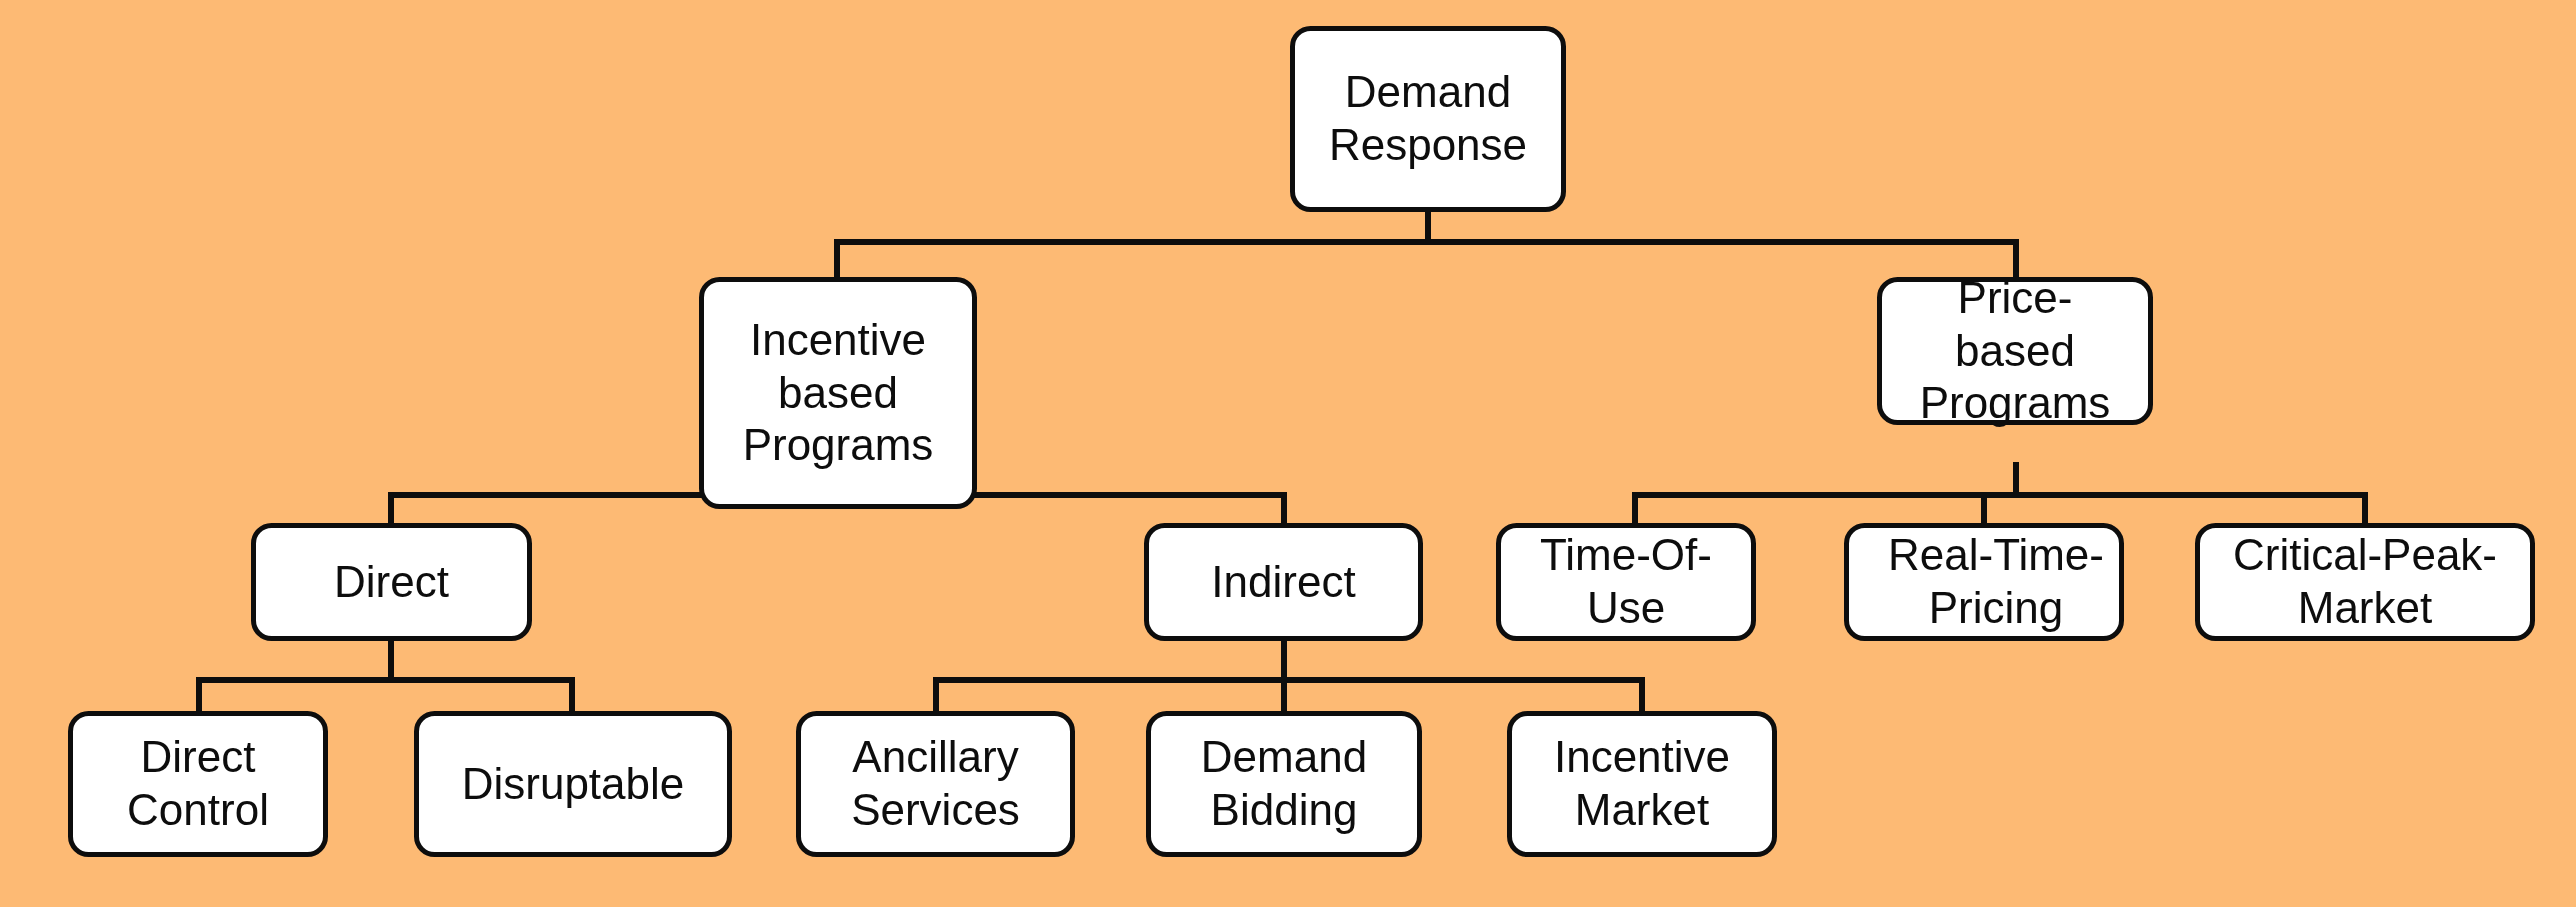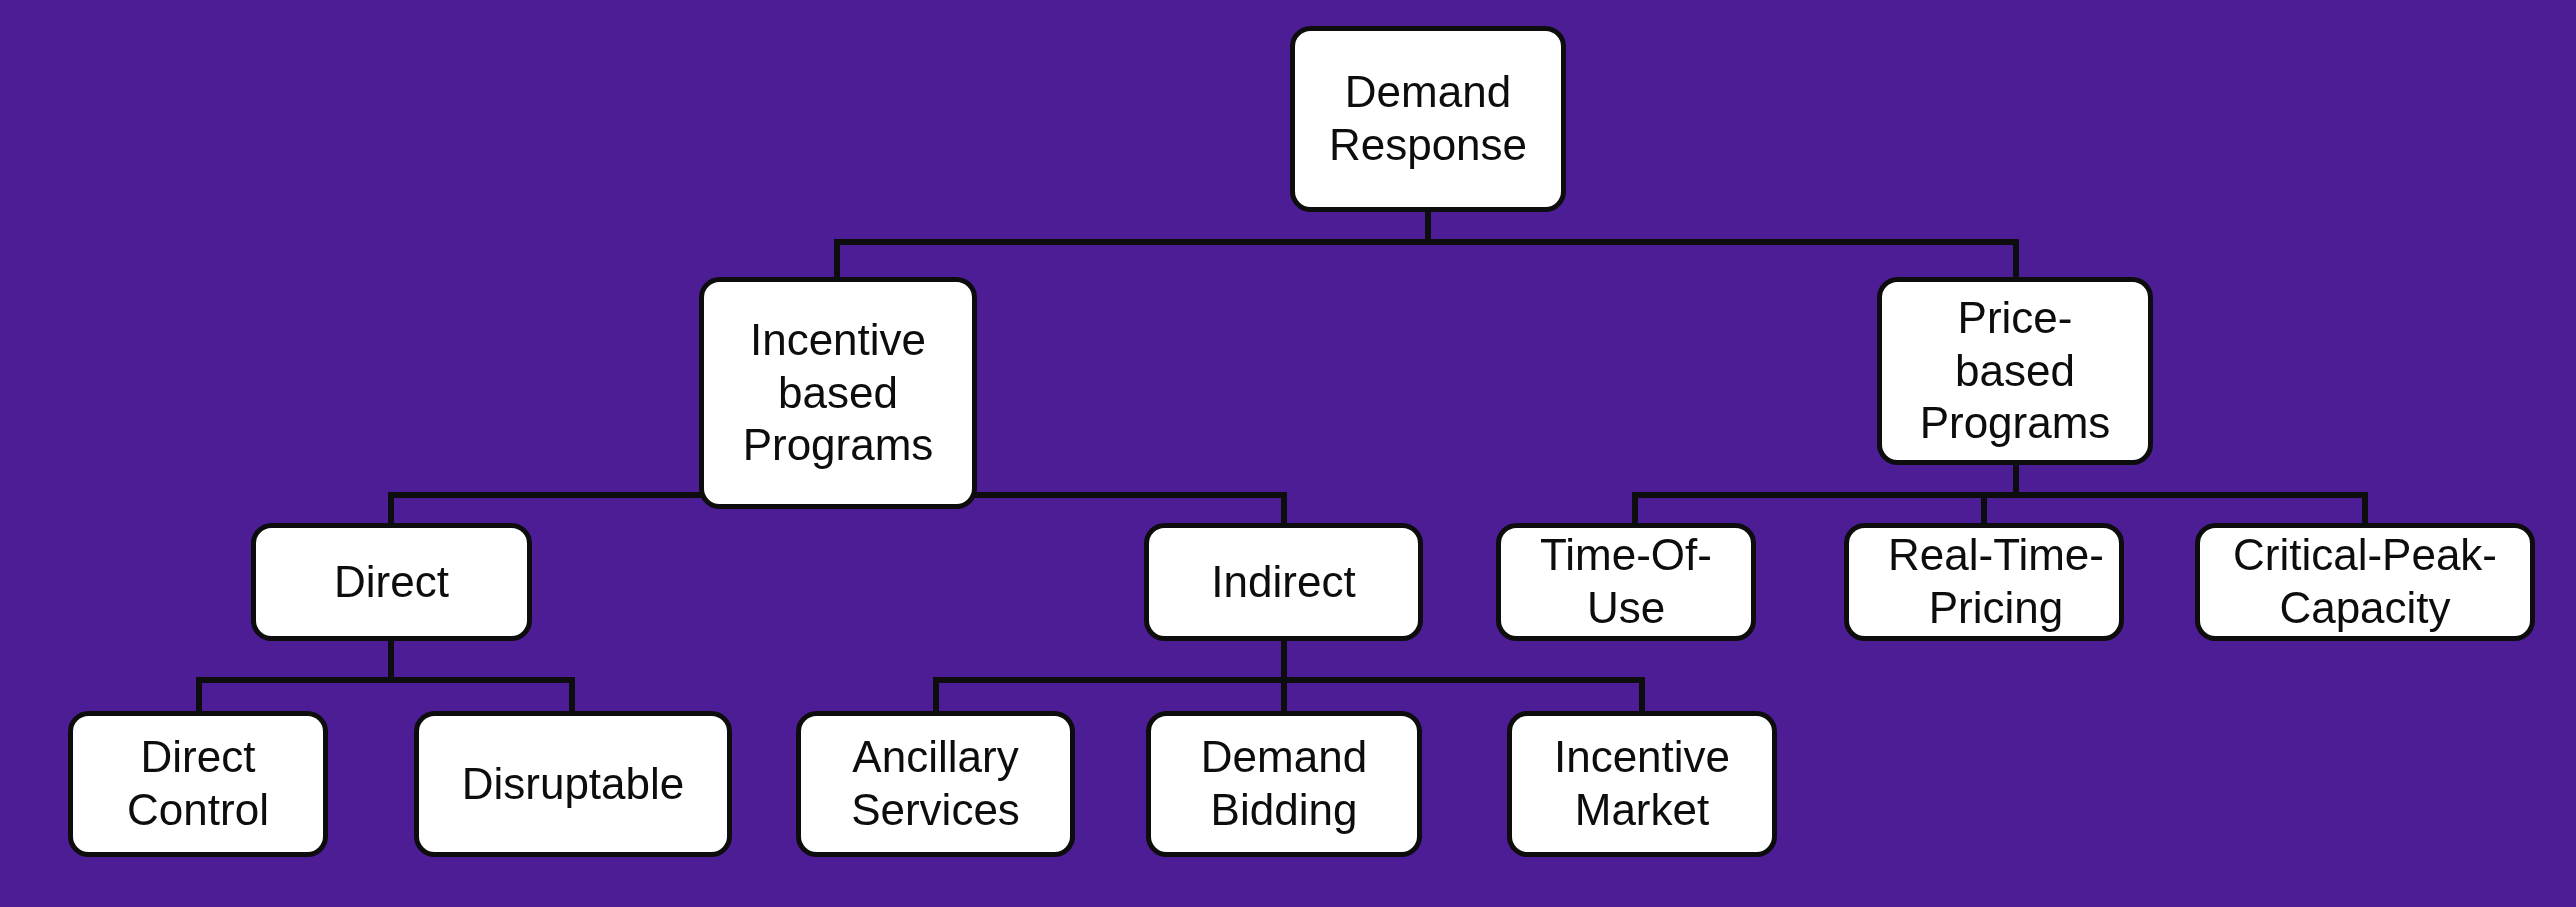--- a/index.html
+++ b/index.html
@@ -4,21 +4,21 @@
 <style>
   html, body {
     margin: 0;
     padding: 0;
     background: #ffffff;
   }
   #canvas {
     position: relative;
     width: 2576px;
     height: 908px;
-    background: #4c1d95;
+    background: #fdba74;
     font-family: "Liberation Sans", sans-serif;
     color: #000000;
     overflow: hidden;
   }
   .box {
     position: absolute;
     box-sizing: border-box;
     border: 5.5px solid #0d0d0d;
     border-radius: 20.5px;
     background: #ffffff;
@@ -51,21 +51,21 @@
   <div class="box" style="left:1290px; top:26px; width:276px; height:186px;">
     <span class="lbl">Demand
 Response</span>
   </div>
 
   <div class="box" style="left:699px; top:277px; width:278px; height:232px;">
     <span class="lbl">Incentive
 based
 Programs</span>
   </div>
-  <div class="box" style="left:1877px; top:277px; width:276px; height:188px;">
+  <div class="box" style="left:1877px; top:277px; width:276px; height:148px;">
     <span class="lbl">Price-
 based
 Programs</span>
   </div>
 
   <div class="box" style="left:251px; top:523px; width:281px; height:118px;">
     <span class="lbl">Direct</span>
   </div>
   <div class="box" style="left:1144px; top:523px; width:279px; height:118px;text-align:center;">
     <span class="lbl">Indirect</span>
@@ -73,21 +73,21 @@
   <div class="box" style="left:1496px; top:523px; width:260px; height:118px;">
     <span class="lbl">Time-Of-
 Use</span>
   </div>
   <div class="box" style="left:1844px; top:523px; width:280px; height:118px;padding-left:24px;">
     <span class="lbl">Real-Time-
 Pricing</span>
   </div>
   <div class="box" style="left:2195px; top:523px; width:340px; height:118px;">
     <span class="lbl">Critical-Peak-
-Capacity</span>
+Market</span>
   </div>
 
   <div class="box" style="left:68px; top:711px; width:260px; height:146px;">
     <span class="lbl">Direct
 Control</span>
   </div>
   <div class="box" style="left:796px; top:711px; width:279px; height:146px;">
     <span class="lbl">Ancillary
 Services</span>
   </div>

